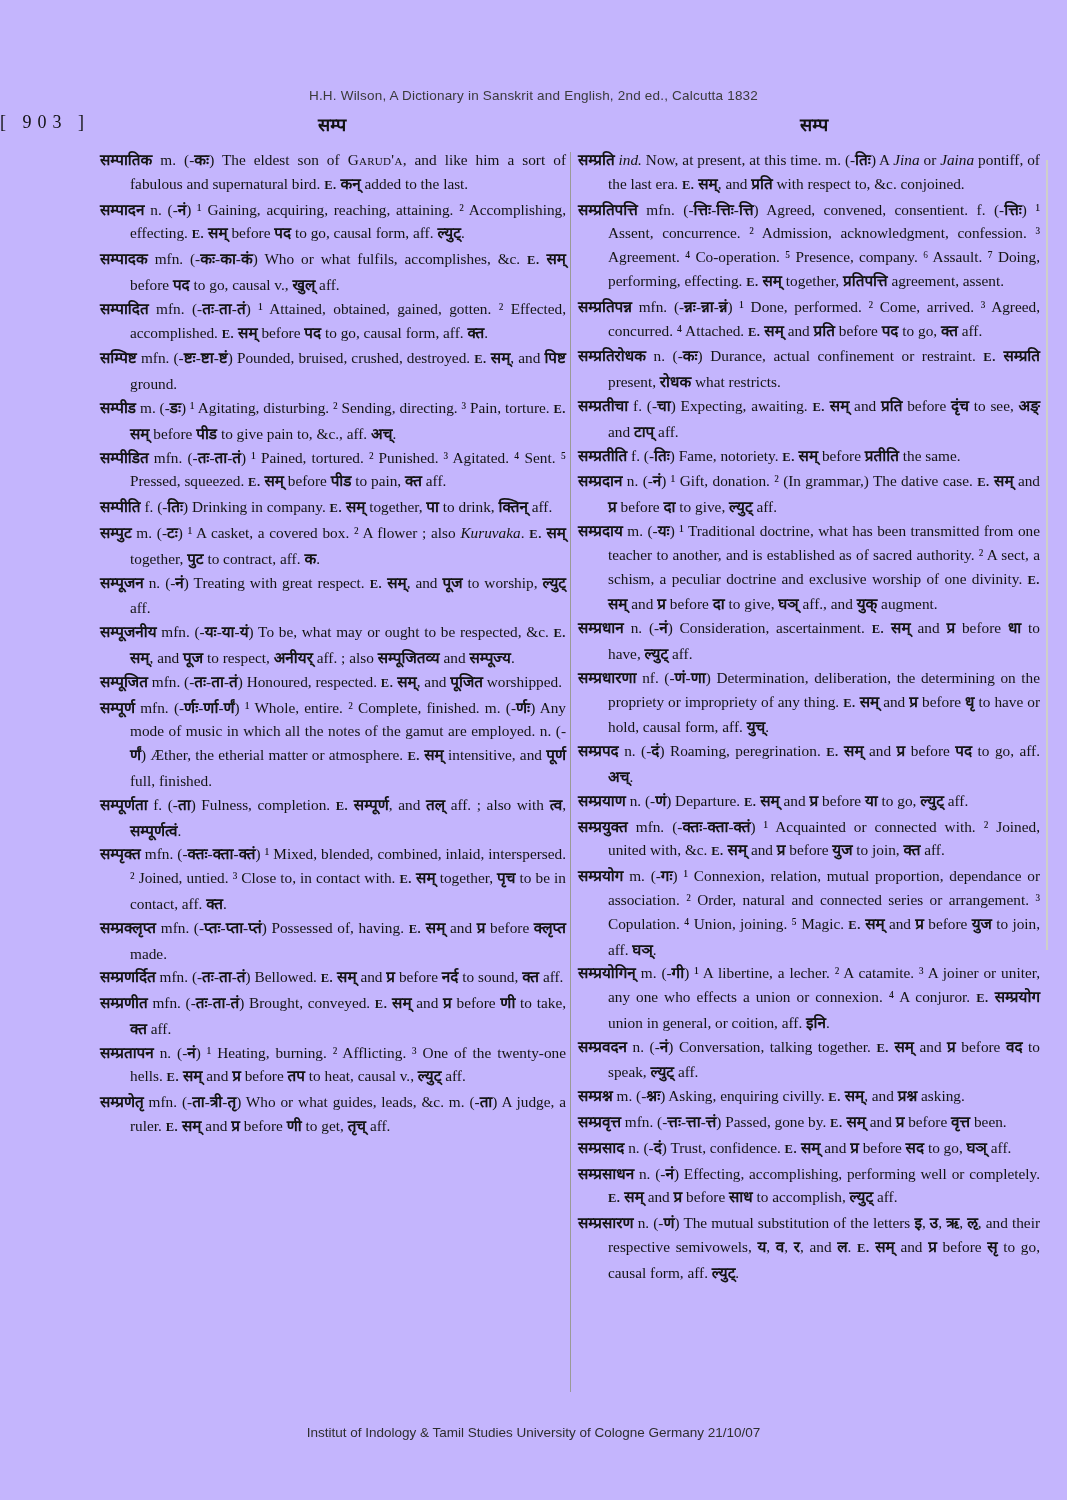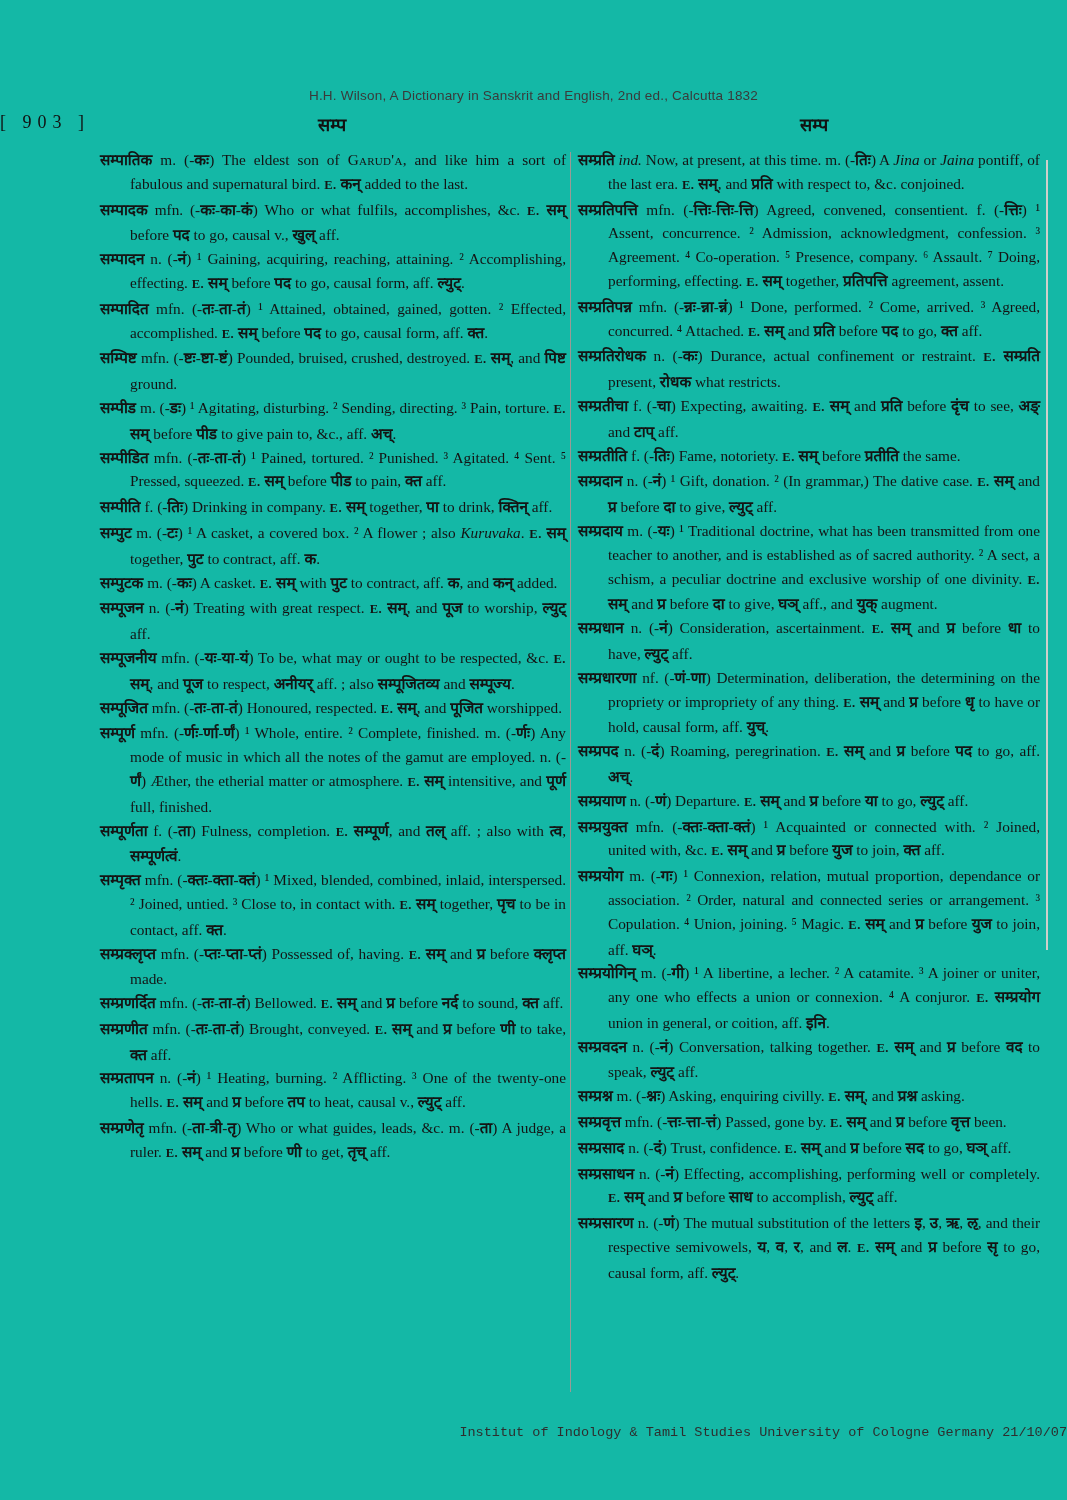--- a/index.html
+++ b/index.html
@@ -1,20 +1,20 @@
 <!DOCTYPE html>
 <html><head>
 <meta charset="utf-8">
 <style>
   html,body{margin:0;padding:0;background:#e8e8e6;}
   .page{
     position:relative;
     width:1067px;height:1500px;
     margin:0 auto;
-    background:#14b8a6;
+    background:#c4b5fd;
     font-family:"Liberation Serif","DejaVu Serif",serif;
     color:#141414;
     overflow:hidden;
   }
   .scan-header{
     position:absolute;top:88px;left:0;width:100%;
     text-align:center;
     font-family:"Liberation Sans","DejaVu Sans",sans-serif;
     font-size:13.5px;color:#3a3a3a;letter-spacing:.2px;
   }
@@ -45,22 +45,22 @@
     margin:0;
     padding-left:30px;text-indent:-30px;
   }
   .head{font-weight:bold;margin-top:16px;}
   b.dev{font-weight:bold;}
   .ety{font-weight:bold;font-size:.82em;letter-spacing:.5px;}
   .sc{font-variant:small-caps;letter-spacing:.3px;}
   i{margin-top:48px;}
   .scan-footer{
     position:absolute;top:1425px;left:0;width:100%;
-    text-align:right;
-    font-family:Liberation Mono, monospace;
+    text-align:center;
+    font-family:Liberation Sans, sans-serif;
     font-size:13.5px;color:#2e2e2e;
   }
 </style>
 </head>
 <body>
 
 <div class="page">
 
   <div class="scan-header">H.H. Wilson, A Dictionary in  Sanskrit and English, 2nd ed., Calcutta 1832</div>
 
@@ -68,29 +68,28 @@
     <span class="catchword left">सम्प</span>
     <span class="page-ref">[ 903 ]</span>
     <span class="catchword right">सम्प</span>
   </div>
 
   <div class="column-divider"></div>
   <div class="edge-rule"></div>
 
   <div class="column col-left" id="col-left">
       <p class="entry"><span class="head"><b class="dev">सम्पातिक</b></span> m. (-<b class="dev">कः</b>)  The  eldest  son  of <span class="sc">Garud'a</span>, and like him a sort  of  fabulous  and  supernatural  bird.  <span class="ety">E.</span> <b class="dev">कन्</b> added  to the last.</p>
+      <p class="entry"><span class="head"><b class="dev">सम्पादन</b></span> n. (-<b class="dev">नं</b>)  ¹ Gaining,  acquiring,  reaching,  attaining. ² Accomplishing,  effecting.  <span class="ety">E.</span> <b class="dev">सम्</b>  before  <b class="dev">पद</b>  to go, causal form, aff. <b class="dev">ल्युट्</b>.</p>
       <p class="entry"><span class="head"><b class="dev">सम्पादक</b></span> mfn. (-<b class="dev">कः</b>-<b class="dev">का</b>-<b class="dev">कं</b>) Who or  what fulfils, accomplishes, &amp;c. <span class="ety">E.</span> <b class="dev">सम्</b> before <b class="dev">पद</b> to go, causal v., <b class="dev">खुल्</b> aff.</p>
-      <p class="entry"><span class="head"><b class="dev">सम्पादन</b></span> n. (-<b class="dev">नं</b>)  ¹ Gaining,  acquiring,  reaching,  attaining. ² Accomplishing,  effecting.  <span class="ety">E.</span> <b class="dev">सम्</b>  before  <b class="dev">पद</b>  to go, causal form, aff. <b class="dev">ल्युट्</b>.</p>
       <p class="entry"><span class="head"><b class="dev">सम्पादित</b></span> mfn. (-<b class="dev">तः</b>-<b class="dev">ता</b>-<b class="dev">तं</b>)  ¹ Attained,  obtained,  gained, gotten. ² Effected,  accomplished.  <span class="ety">E.</span> <b class="dev">सम्</b>  before  <b class="dev">पद</b>  to  go,  causal form, aff. <b class="dev">क्त</b>.</p>
       <p class="entry"><span class="head"><b class="dev">सम्पिष्ट</b></span> mfn. (-<b class="dev">ष्टः</b>-<b class="dev">ष्टा</b>-<b class="dev">ष्टं</b>)  Pounded,  bruised,  crushed,  destroyed. <span class="ety">E.</span> <b class="dev">सम्</b>, and <b class="dev">पिष्ट</b> ground.</p>
       <p class="entry"><span class="head"><b class="dev">सम्पीड</b></span> m. (-<b class="dev">डः</b>)  ¹ Agitating,  disturbing.  ² Sending,  directing. ³ Pain, torture.  <span class="ety">E.</span> <b class="dev">सम्</b> before <b class="dev">पीड</b> to give pain to, &amp;c., aff. <b class="dev">अच्</b>.</p>
       <p class="entry"><span class="head"><b class="dev">सम्पीडित</b></span> mfn. (-<b class="dev">तः</b>-<b class="dev">ता</b>-<b class="dev">तं</b>)  ¹ Pained,  tortured. ² Punished.  ³ Agitated.  ⁴ Sent.  ⁵ Pressed,  squeezed.  <span class="ety">E.</span> <b class="dev">सम्</b>  before  <b class="dev">पीड</b>  to pain, <b class="dev">क्त</b> aff.</p>
       <p class="entry"><span class="head"><b class="dev">सम्पीति</b></span> f. (-<b class="dev">तिः</b>)  Drinking  in  company.  <span class="ety">E.</span> <b class="dev">सम्</b> together, <b class="dev">पा</b> to drink, <b class="dev">क्तिन्</b> aff.</p>
       <p class="entry"><span class="head"><b class="dev">सम्पुट</b></span> m. (-<b class="dev">टः</b>) ¹ A casket, a covered  box.  ² A  flower ;  also <i>Kuruvaka</i>.  <span class="ety">E.</span> <b class="dev">सम्</b> together, <b class="dev">पुट</b> to contract, aff. <b class="dev">क</b>.</p>
-      <p class="entry"><span class="head"><b class="dev">सम्पुटक</b></span> m. (-<b class="dev">कः</b>)  A  casket.   <span class="ety">E.</span> <b class="dev">सम्</b> with <b class="dev">पुट</b>  to  contract,  aff. <b class="dev">क</b>, and <b class="dev">कन्</b> added.</p>
       <p class="entry"><span class="head"><b class="dev">सम्पूजन</b></span> n. (-<b class="dev">नं</b>) Treating with  great  respect.   <span class="ety">E.</span> <b class="dev">सम्</b>,  and <b class="dev">पूज</b>  to worship, <b class="dev">ल्युट्</b> aff.</p>
       <p class="entry"><span class="head"><b class="dev">सम्पूजनीय</b></span> mfn. (-<b class="dev">यः</b>-<b class="dev">या</b>-<b class="dev">यं</b>)  To be, what  may  or  ought  to  be  respected, &amp;c.   <span class="ety">E.</span> <b class="dev">सम्</b>,  and  <b class="dev">पूज</b>  to  respect, <b class="dev">अनीयर्</b>  aff. ;  also <b class="dev">सम्पूजितव्य</b> and <b class="dev">सम्पूज्य</b>.</p>
       <p class="entry"><span class="head"><b class="dev">सम्पूजित</b></span> mfn. (-<b class="dev">तः</b>-<b class="dev">ता</b>-<b class="dev">तं</b>) Honoured,  respected.  <span class="ety">E.</span> <b class="dev">सम्</b>, and <b class="dev">पूजित</b> worshipped.</p>
       <p class="entry"><span class="head"><b class="dev">सम्पूर्ण</b></span> mfn. (-<b class="dev">र्णः</b>-<b class="dev">र्णा</b>-<b class="dev">र्णं</b>) ¹ Whole,  entire.  ² Complete, finished.  m. (-<b class="dev">र्णः</b>) Any  mode  of  music  in which  all  the  notes  of the gamut are  employed.   n. (-<b class="dev">र्णं</b>)  Æther, the  etherial  matter  or  atmosphere.  <span class="ety">E.</span> <b class="dev">सम्</b> intensitive, and <b class="dev">पूर्ण</b> full, finished.</p>
       <p class="entry"><span class="head"><b class="dev">सम्पूर्णता</b></span> f. (-<b class="dev">ता</b>)  Fulness,  completion.  <span class="ety">E.</span> <b class="dev">सम्पूर्ण</b>,  and  <b class="dev">तल्</b>  aff. ; also with <b class="dev">त्व</b>, <b class="dev">सम्पूर्णत्वं</b>.</p>
       <p class="entry"><span class="head"><b class="dev">सम्पृक्त</b></span> mfn. (-<b class="dev">क्तः</b>-<b class="dev">क्ता</b>-<b class="dev">क्तं</b>)  ¹ Mixed,  blended,  combined,  inlaid,  interspersed.  ² Joined,  untied.  ³ Close  to,  in  contact  with. <span class="ety">E.</span> <b class="dev">सम्</b> together, <b class="dev">पृच</b> to be in contact, aff. <b class="dev">क्त</b>.</p>
       <p class="entry"><span class="head"><b class="dev">सम्प्रक्लृप्त</b></span> mfn. (-<b class="dev">प्तः</b>-<b class="dev">प्ता</b>-<b class="dev">प्तं</b>)  Possessed  of, having.   <span class="ety">E.</span> <b class="dev">सम्</b> and  <b class="dev">प्र</b>  before <b class="dev">क्लृप्त</b> made.</p>
       <p class="entry"><span class="head"><b class="dev">सम्प्रणर्दित</b></span> mfn. (-<b class="dev">तः</b>-<b class="dev">ता</b>-<b class="dev">तं</b>)  Bellowed.    <span class="ety">E.</span> <b class="dev">सम्</b>  and  <b class="dev">प्र</b>  before  <b class="dev">नर्द</b> to sound, <b class="dev">क्त</b> aff.</p>
       <p class="entry"><span class="head"><b class="dev">सम्प्रणीत</b></span> mfn. (-<b class="dev">तः</b>-<b class="dev">ता</b>-<b class="dev">तं</b>)  Brought,  conveyed.    <span class="ety">E.</span> <b class="dev">सम्</b>  and  <b class="dev">प्र</b>  before <b class="dev">णी</b> to take, <b class="dev">क्त</b> aff.</p>
       <p class="entry"><span class="head"><b class="dev">सम्प्रतापन</b></span> n. (-<b class="dev">नं</b>)  ¹ Heating,  burning.   ² Afflicting.  ³ One  of  the twenty-one hells.   <span class="ety">E.</span> <b class="dev">सम्</b>  and  <b class="dev">प्र</b>  before  <b class="dev">तप</b>  to  heat, causal v., <b class="dev">ल्युट्</b> aff.</p>

